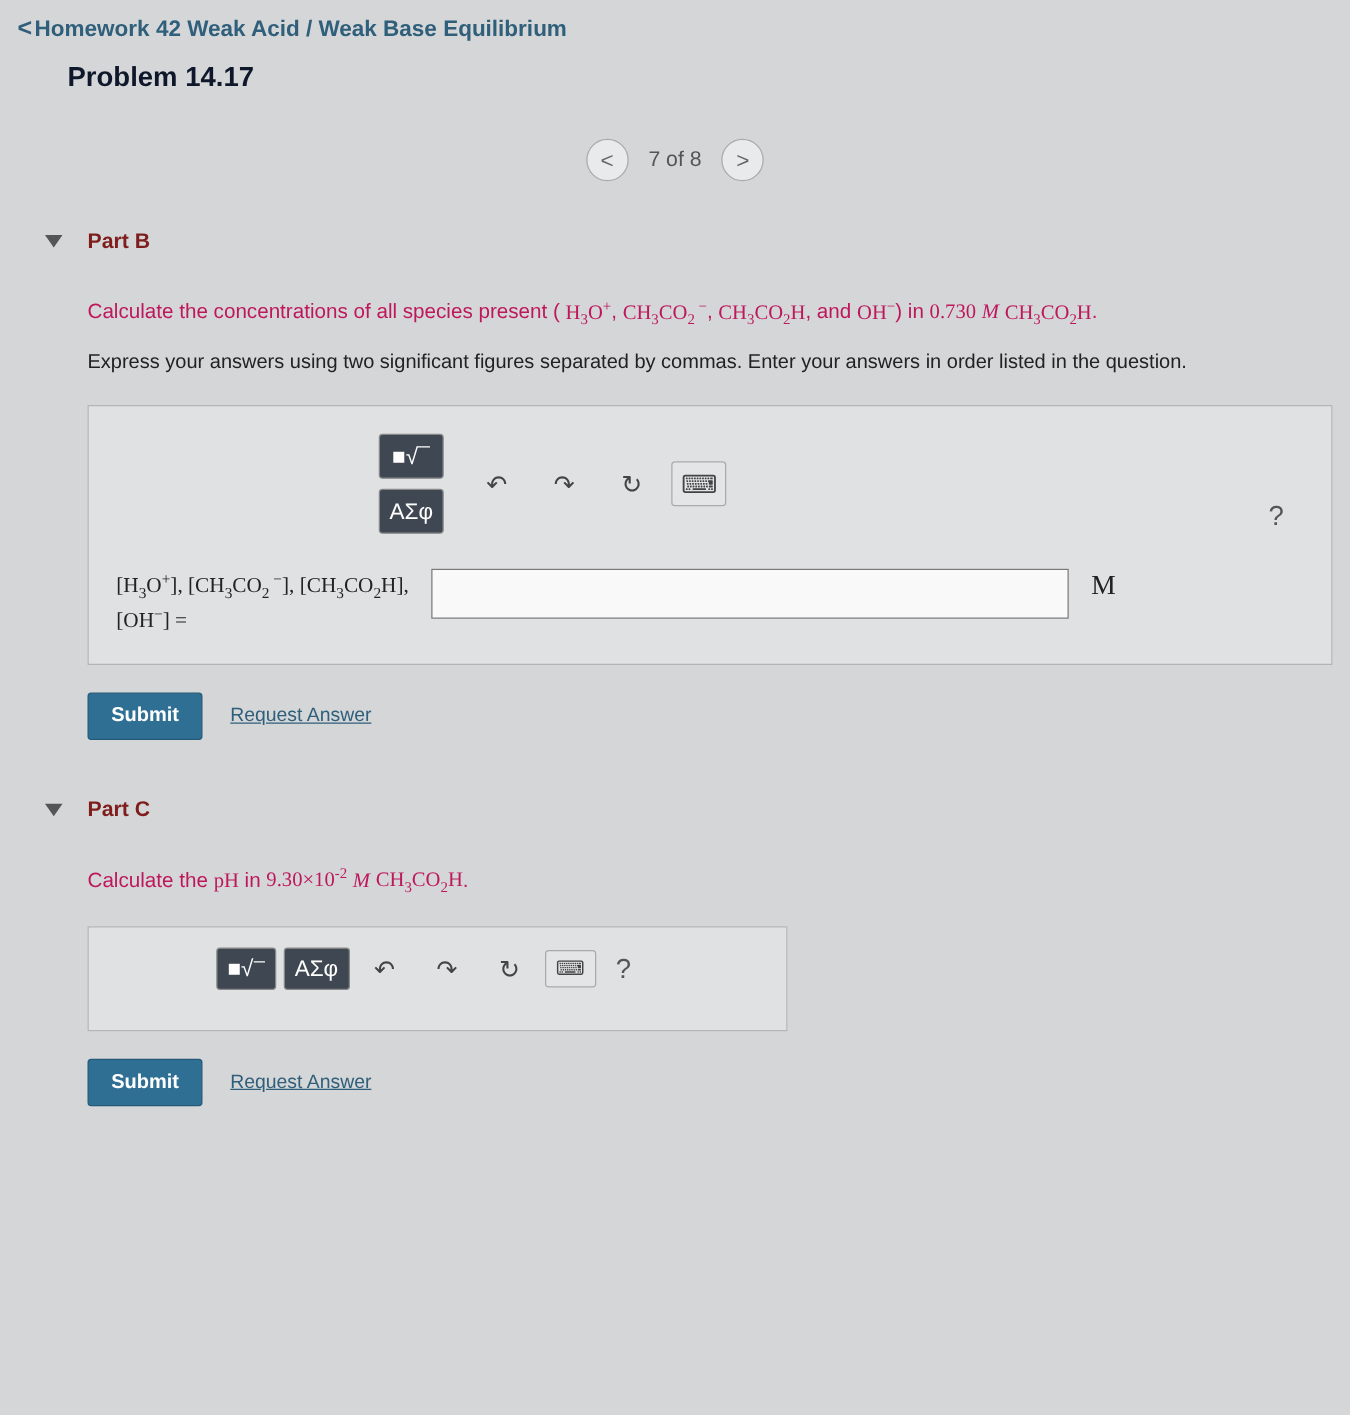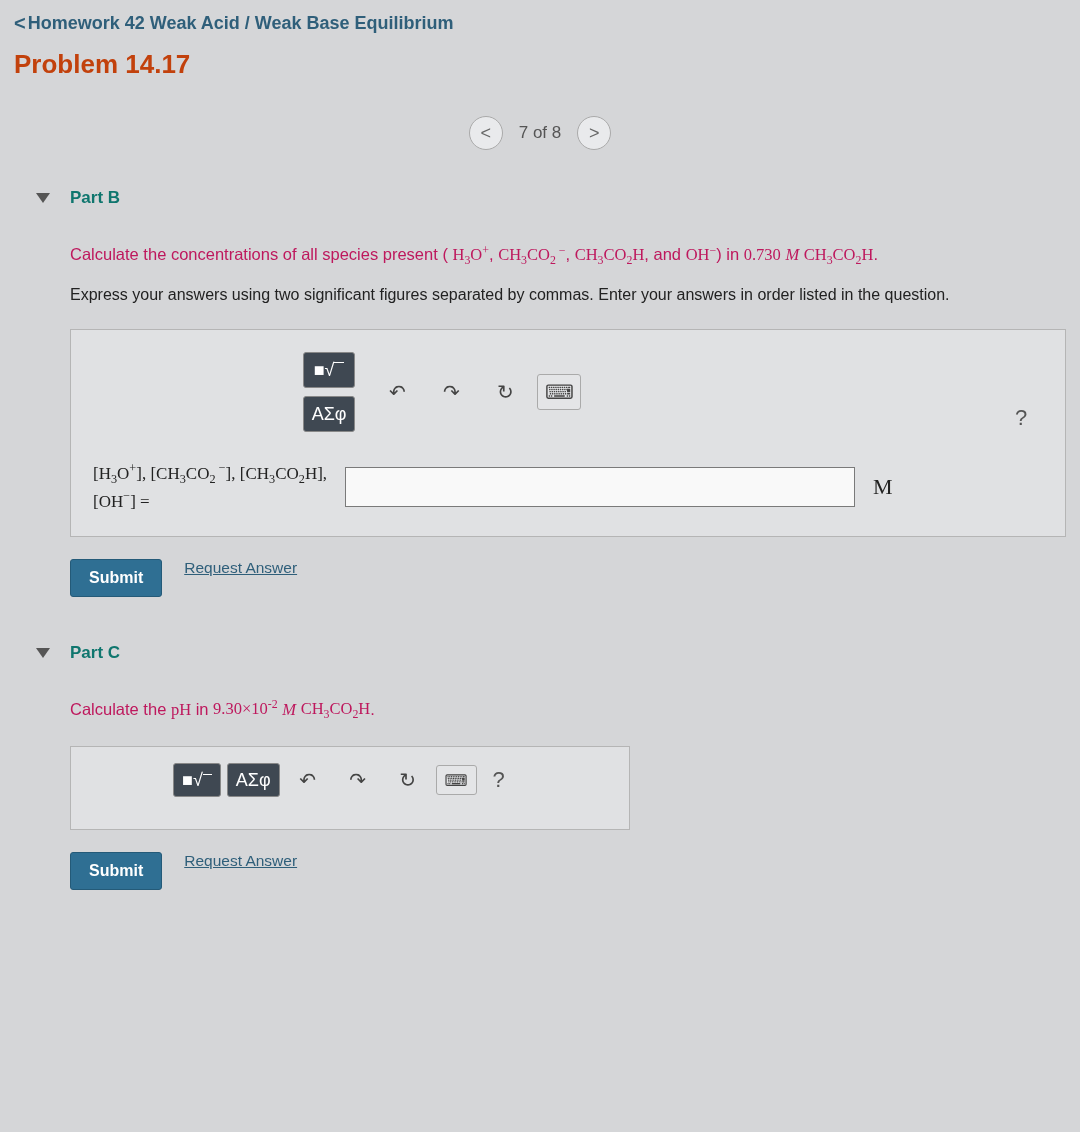--- a/index.html
+++ b/index.html
@@ -15,24 +15,25 @@
     color: #2f5f7a;
     font-weight: bold;
     font-size: 18px;
     cursor: pointer;
     display: inline-flex;
     align-items: center;
     gap: 2px;
   }
   .back-link .chev { font-size: 20px; font-weight: bold; }
   .problem-title {
-    font-size: 26px;
-    color: #c2410c;
+    font-size: 22px;
+    color: #0f172a;
     margin-top: 14px;
     font-weight: 600;
+    margin-left: 40px;
   }
   .pager {
     display: flex;
     align-items: center;
     justify-content: center;
     gap: 16px;
     margin-top: 36px;
     color: #555;
     font-size: 17px;
   }
@@ -50,21 +51,21 @@
   }
   .section {
     margin-top: 34px;
     padding-left: 56px;
     position: relative;
   }
   .part-header {
     position: relative;
     font-weight: bold;
     font-size: 17px;
-    color: #0f766e;
+    color: #7f1d1d;
     padding: 4px 0;
     cursor: pointer;
     display: flex;
     align-items: center;
   }
   .part-header .tri {
     position: absolute;
     left: -34px;
     width: 0; height: 0;
     border-left: 7px solid transparent;
@@ -122,21 +123,21 @@
   .tb-btn.help {
     background: transparent;
     border: none;
     color: #555;
     font-size: 22px;
     min-width: 32px;
   }
   .tb-icon { font-size: 20px; }
   .answer-row {
     display: flex;
-    align-items: center;
+    align-items: flex-start;
     gap: 18px;
   }
   .answer-label {
     font-size: 17px;
     color: #222;
     line-height: 1.4;
   }
   .answer-input {
     flex: 0 0 auto;
     height: 40px;
@@ -146,21 +147,21 @@
     font-size: 16px;
   }
   .unit {
     font-family: "Times New Roman", serif;
     font-size: 22px;
     color: #222;
   }
   .actions {
     margin-top: 22px;
     display: flex;
-    align-items: flex-start;
+    align-items: center;
     gap: 22px;
   }
   .submit-btn {
     background: #2f6f93;
     color: #fff;
     border: 1px solid #245a78;
     padding: 9px 18px;
     font-size: 16px;
     font-weight: bold;
     border-radius: 3px;

